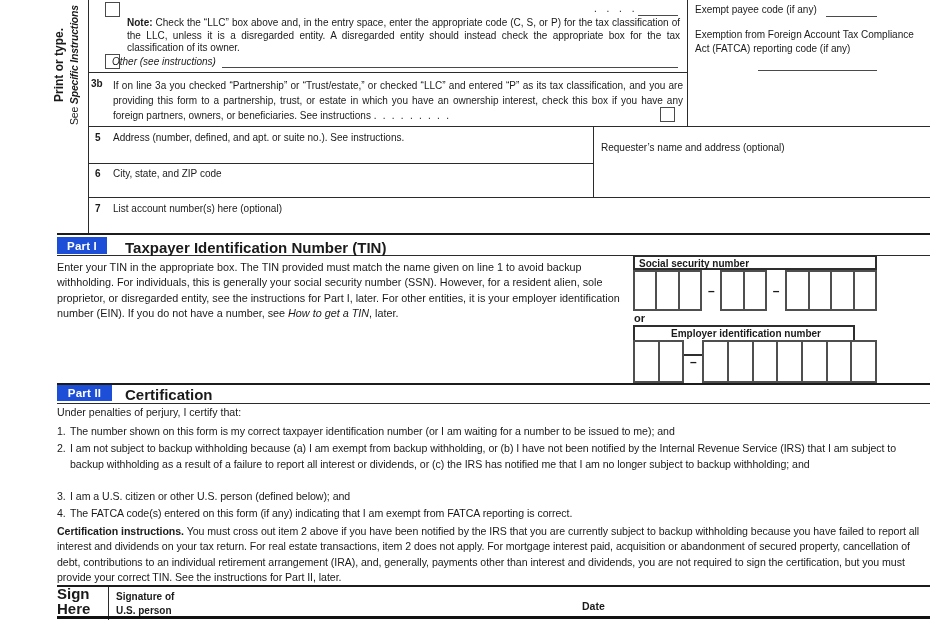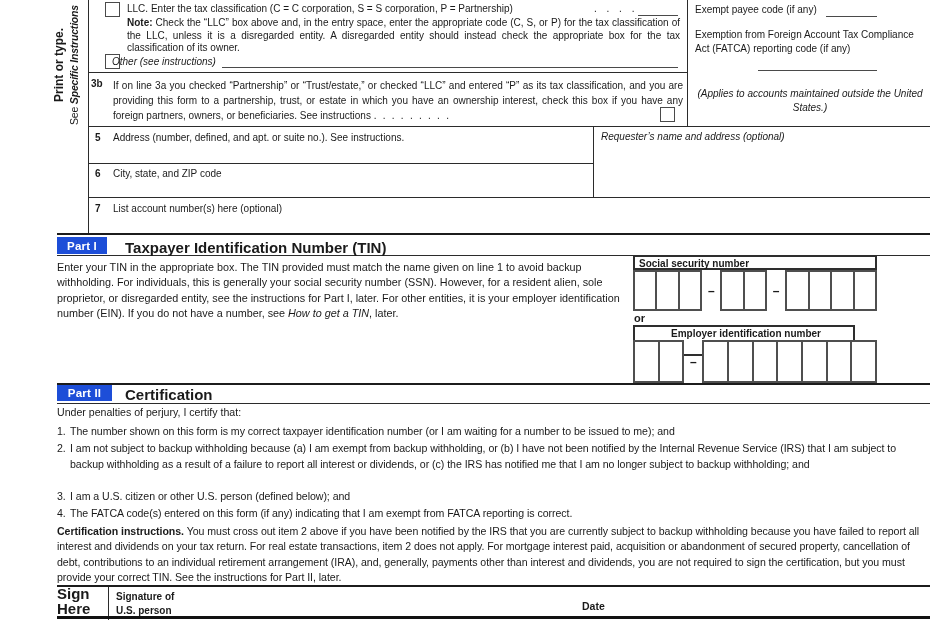--- a/index.html
+++ b/index.html
@@ -58,40 +58,38 @@
   <div class="hl" style="left:88px;top:197px;width:842px;"></div>
   <div class="hl2" style="left:57px;top:233px;width:873px;"></div>
   <div class="hl" style="left:57px;top:255px;width:873px;"></div>
   <div class="hl2" style="left:57px;top:383px;width:873px;"></div>
   <div class="hl" style="left:57px;top:403px;width:873px;"></div>
   <div class="hl2" style="left:57px;top:585px;width:873px;"></div>
   <div class="vl" style="left:108px;top:587px;height:33px;"></div>
   <div class="hl3" style="left:57px;top:616px;width:873px;"></div>
 
   <span class="cb" style="left:105px;top:2px;"></span>
-  <div class="abs t nw" style="left:127px;top:3px;">LLC. Enter the tax classification (C = C corporation, S = S corporation, P = Partnership)</div>
   <div class="abs t nw dots" style="left:594px;top:3px;">. . . .</div>
   <div class="fill-line" style="left:638px;top:15px;width:40px;"></div>
   <div class="abs t just" style="left:127px;top:17px;width:553px;"><span class="b">Note:</span><span> Check the “LLC” box above and, in the entry space, enter the appropriate code (C, S, or P) for the tax classification of the LLC, unless it is a disregarded entity. A disregarded entity should instead check the appropriate box for the tax classification of its owner.</span></div>
   <span class="cb" style="left:105px;top:54px;"></span>
   <div class="abs t nw" style="left:112px;top:56px;font-style:italic;">Other (see instructions)</div>
   <div class="fill-line" style="left:222px;top:67px;width:456px;"></div>
 
   <div class="abs t b" style="left:91px;top:78px;">3b</div>
   <div class="abs t just" style="left:113px;top:78px;width:570px;line-height:15.2px;"><span>If on line 3a you checked “Partnership” or “Trust/estate,” or checked “LLC” and entered “P” as its tax classification, and you are providing this form to a partnership, trust, or estate in which you have an ownership interest, check this box if you have any foreign partners, owners, or beneficiaries. See instructions </span><span class="dots2">. . . . . . . . .</span></div>
   <span class="cb" style="left:660px;top:107px;"></span>
 
   <div class="abs t nw" style="left:695px;top:4px;">Exempt payee code (if any)</div>
   <div class="fill-line" style="left:826px;top:16px;width:51px;"></div>
   <div class="abs t" style="left:695px;top:28px;width:232px;line-height:14px;">Exemption from Foreign Account Tax Compliance Act (FATCA) reporting code (if any)</div>
   <div class="fill-line" style="left:758px;top:70px;width:119px;"></div>
-  <div class="abs t i" style="left:690px;top:87px;width:240px;text-align:center;line-height:14px;">(Applies to accounts maintained outside the United States.)</div>
 
   <div class="field" style="left:594px;top:127px;width:336px;height:70px;">
-    <div class="t nw" style="margin:4px 0 0 7px;font-style:italic;">Requester’s name and address (optional)</div>
+    <div class="t nw" style="margin:15px 0 0 7px;">Requester’s name and address (optional)</div>
   </div>
 
   <div class="abs t b" style="left:95px;top:132px;">5</div>
   <div class="abs t nw" style="left:113px;top:132px;">Address (number, defined, and apt. or suite no.). See instructions.</div>
   <div class="field" style="left:89px;top:144px;width:503px;height:18px;"></div>
   <div class="abs t b" style="left:95px;top:168px;">6</div>
   <div class="abs t nw" style="left:113px;top:168px;">City, state, and ZIP code</div>
   <div class="field" style="left:89px;top:180px;width:503px;height:16px;"></div>
   <div class="abs t b" style="left:95px;top:203px;">7</div>
   <div class="abs t nw" style="left:113px;top:203px;">List account number(s) here (optional)</div>

